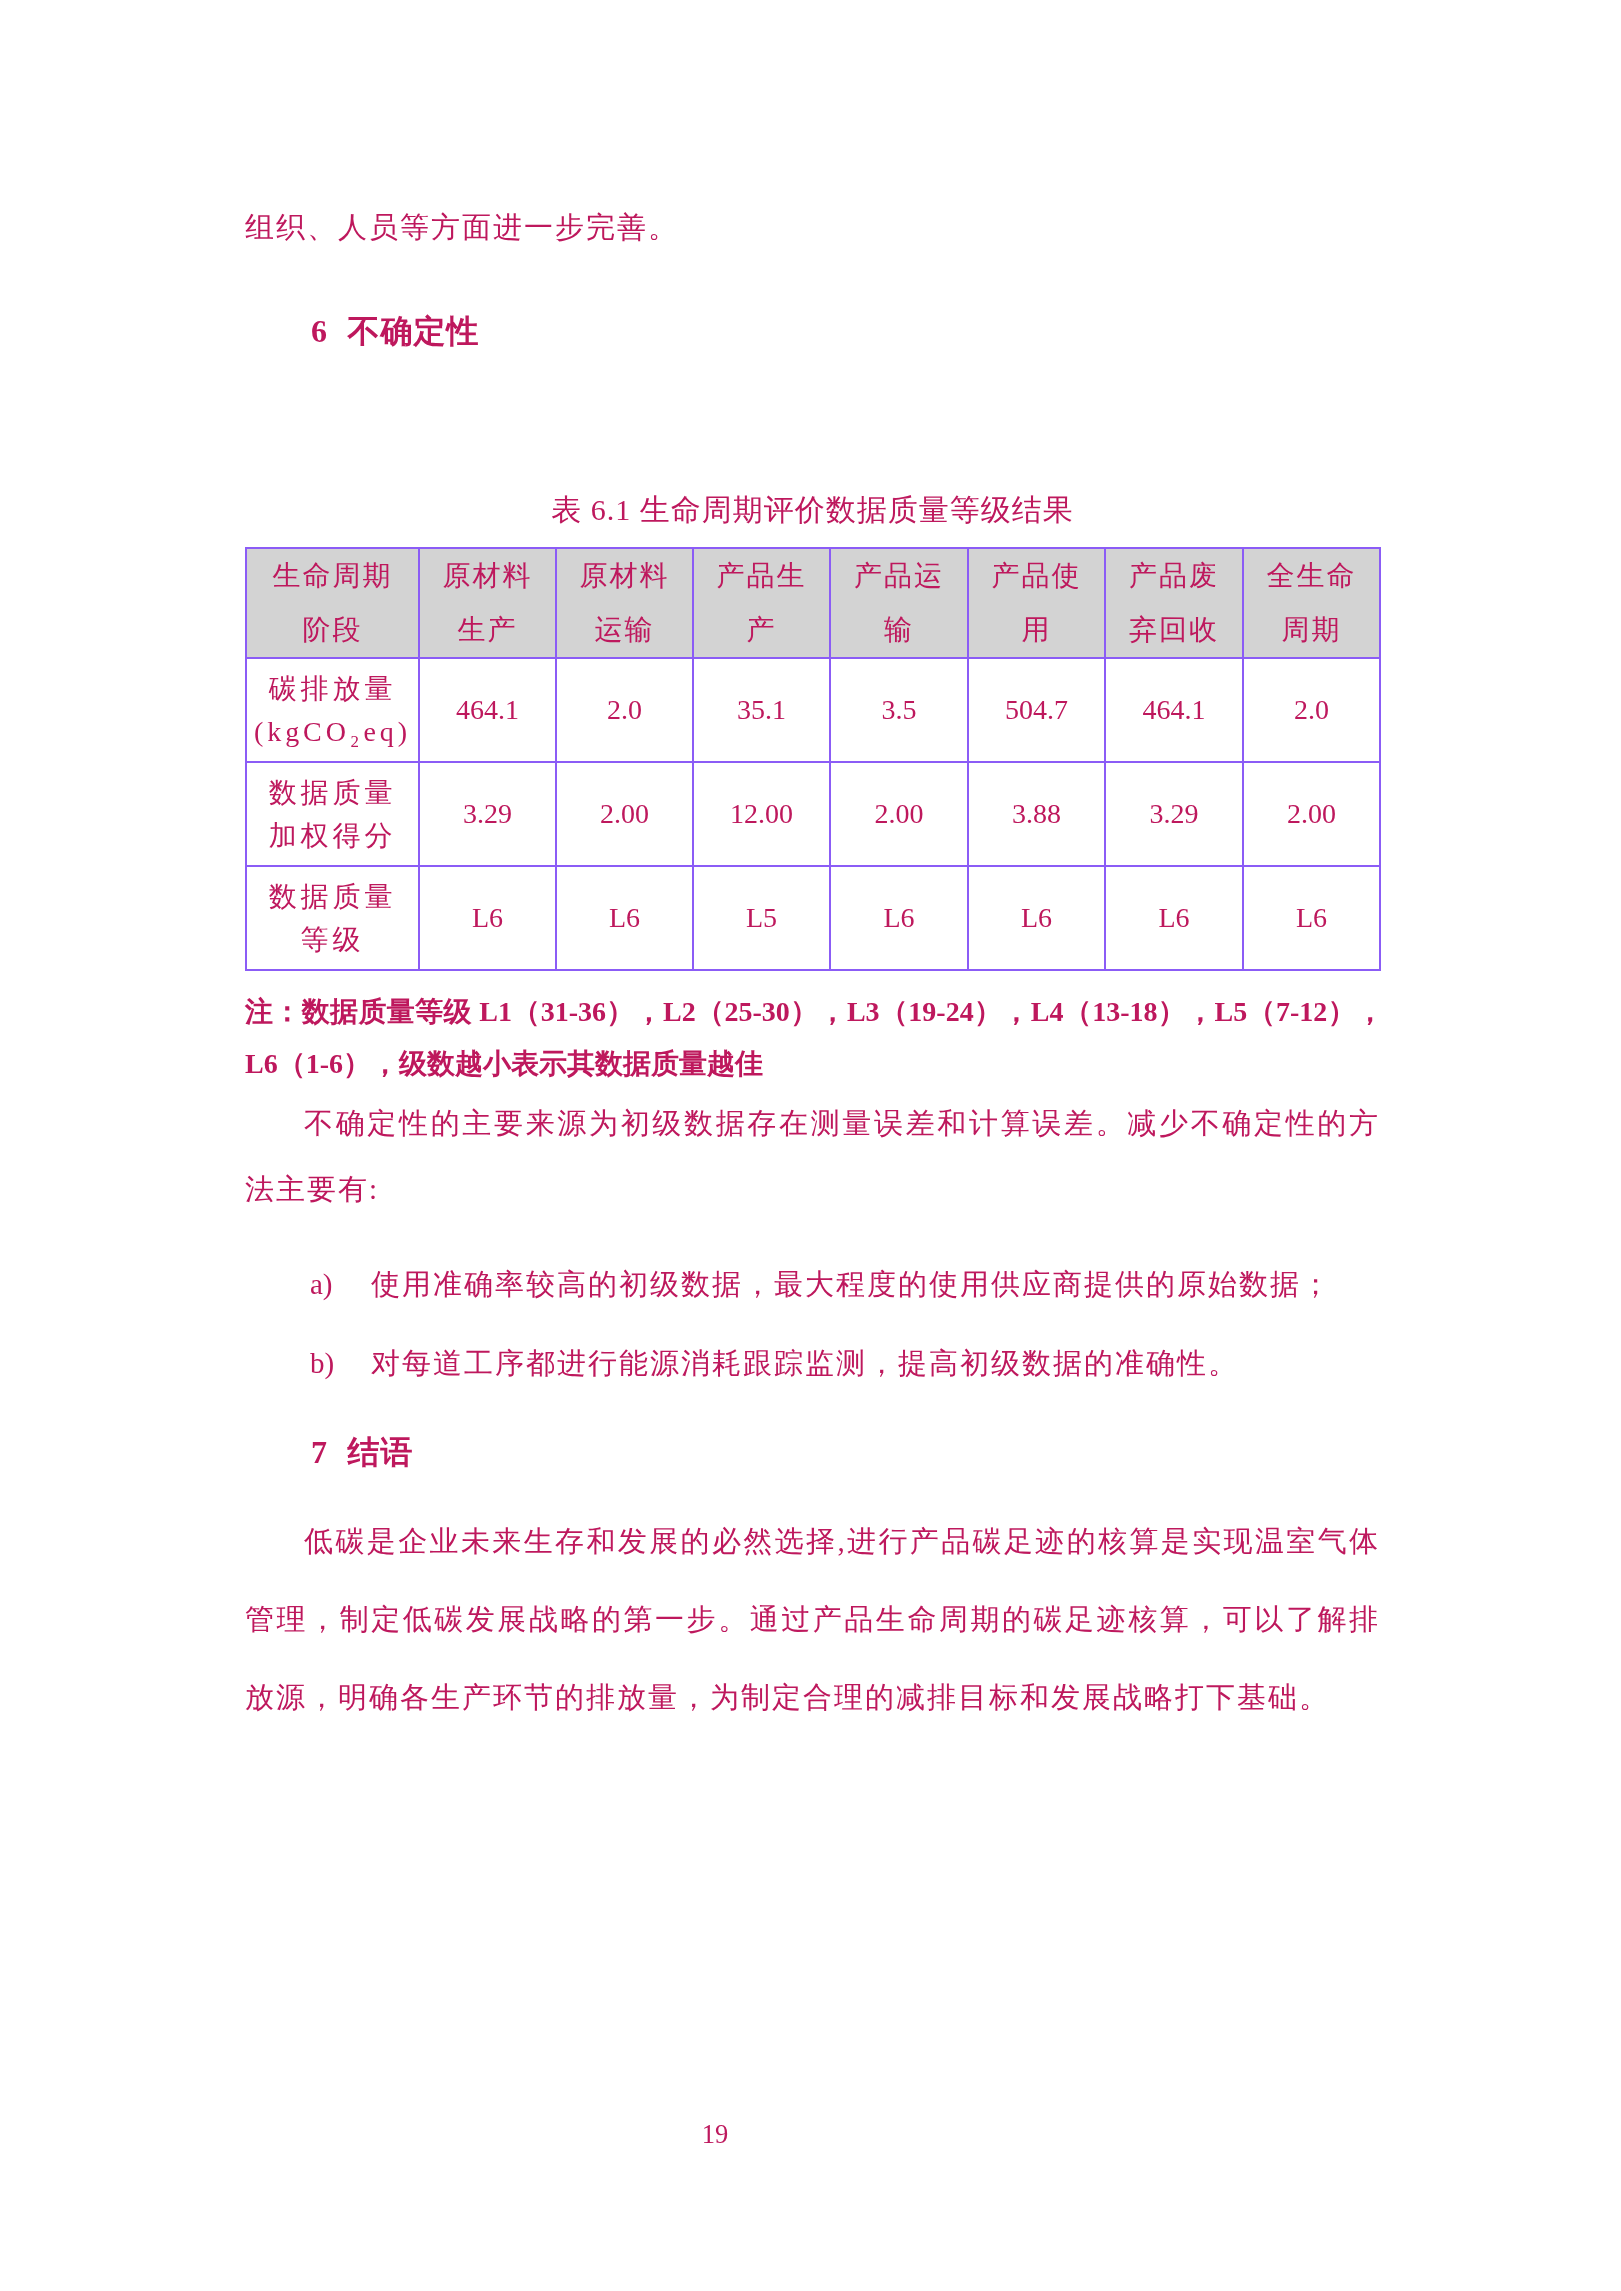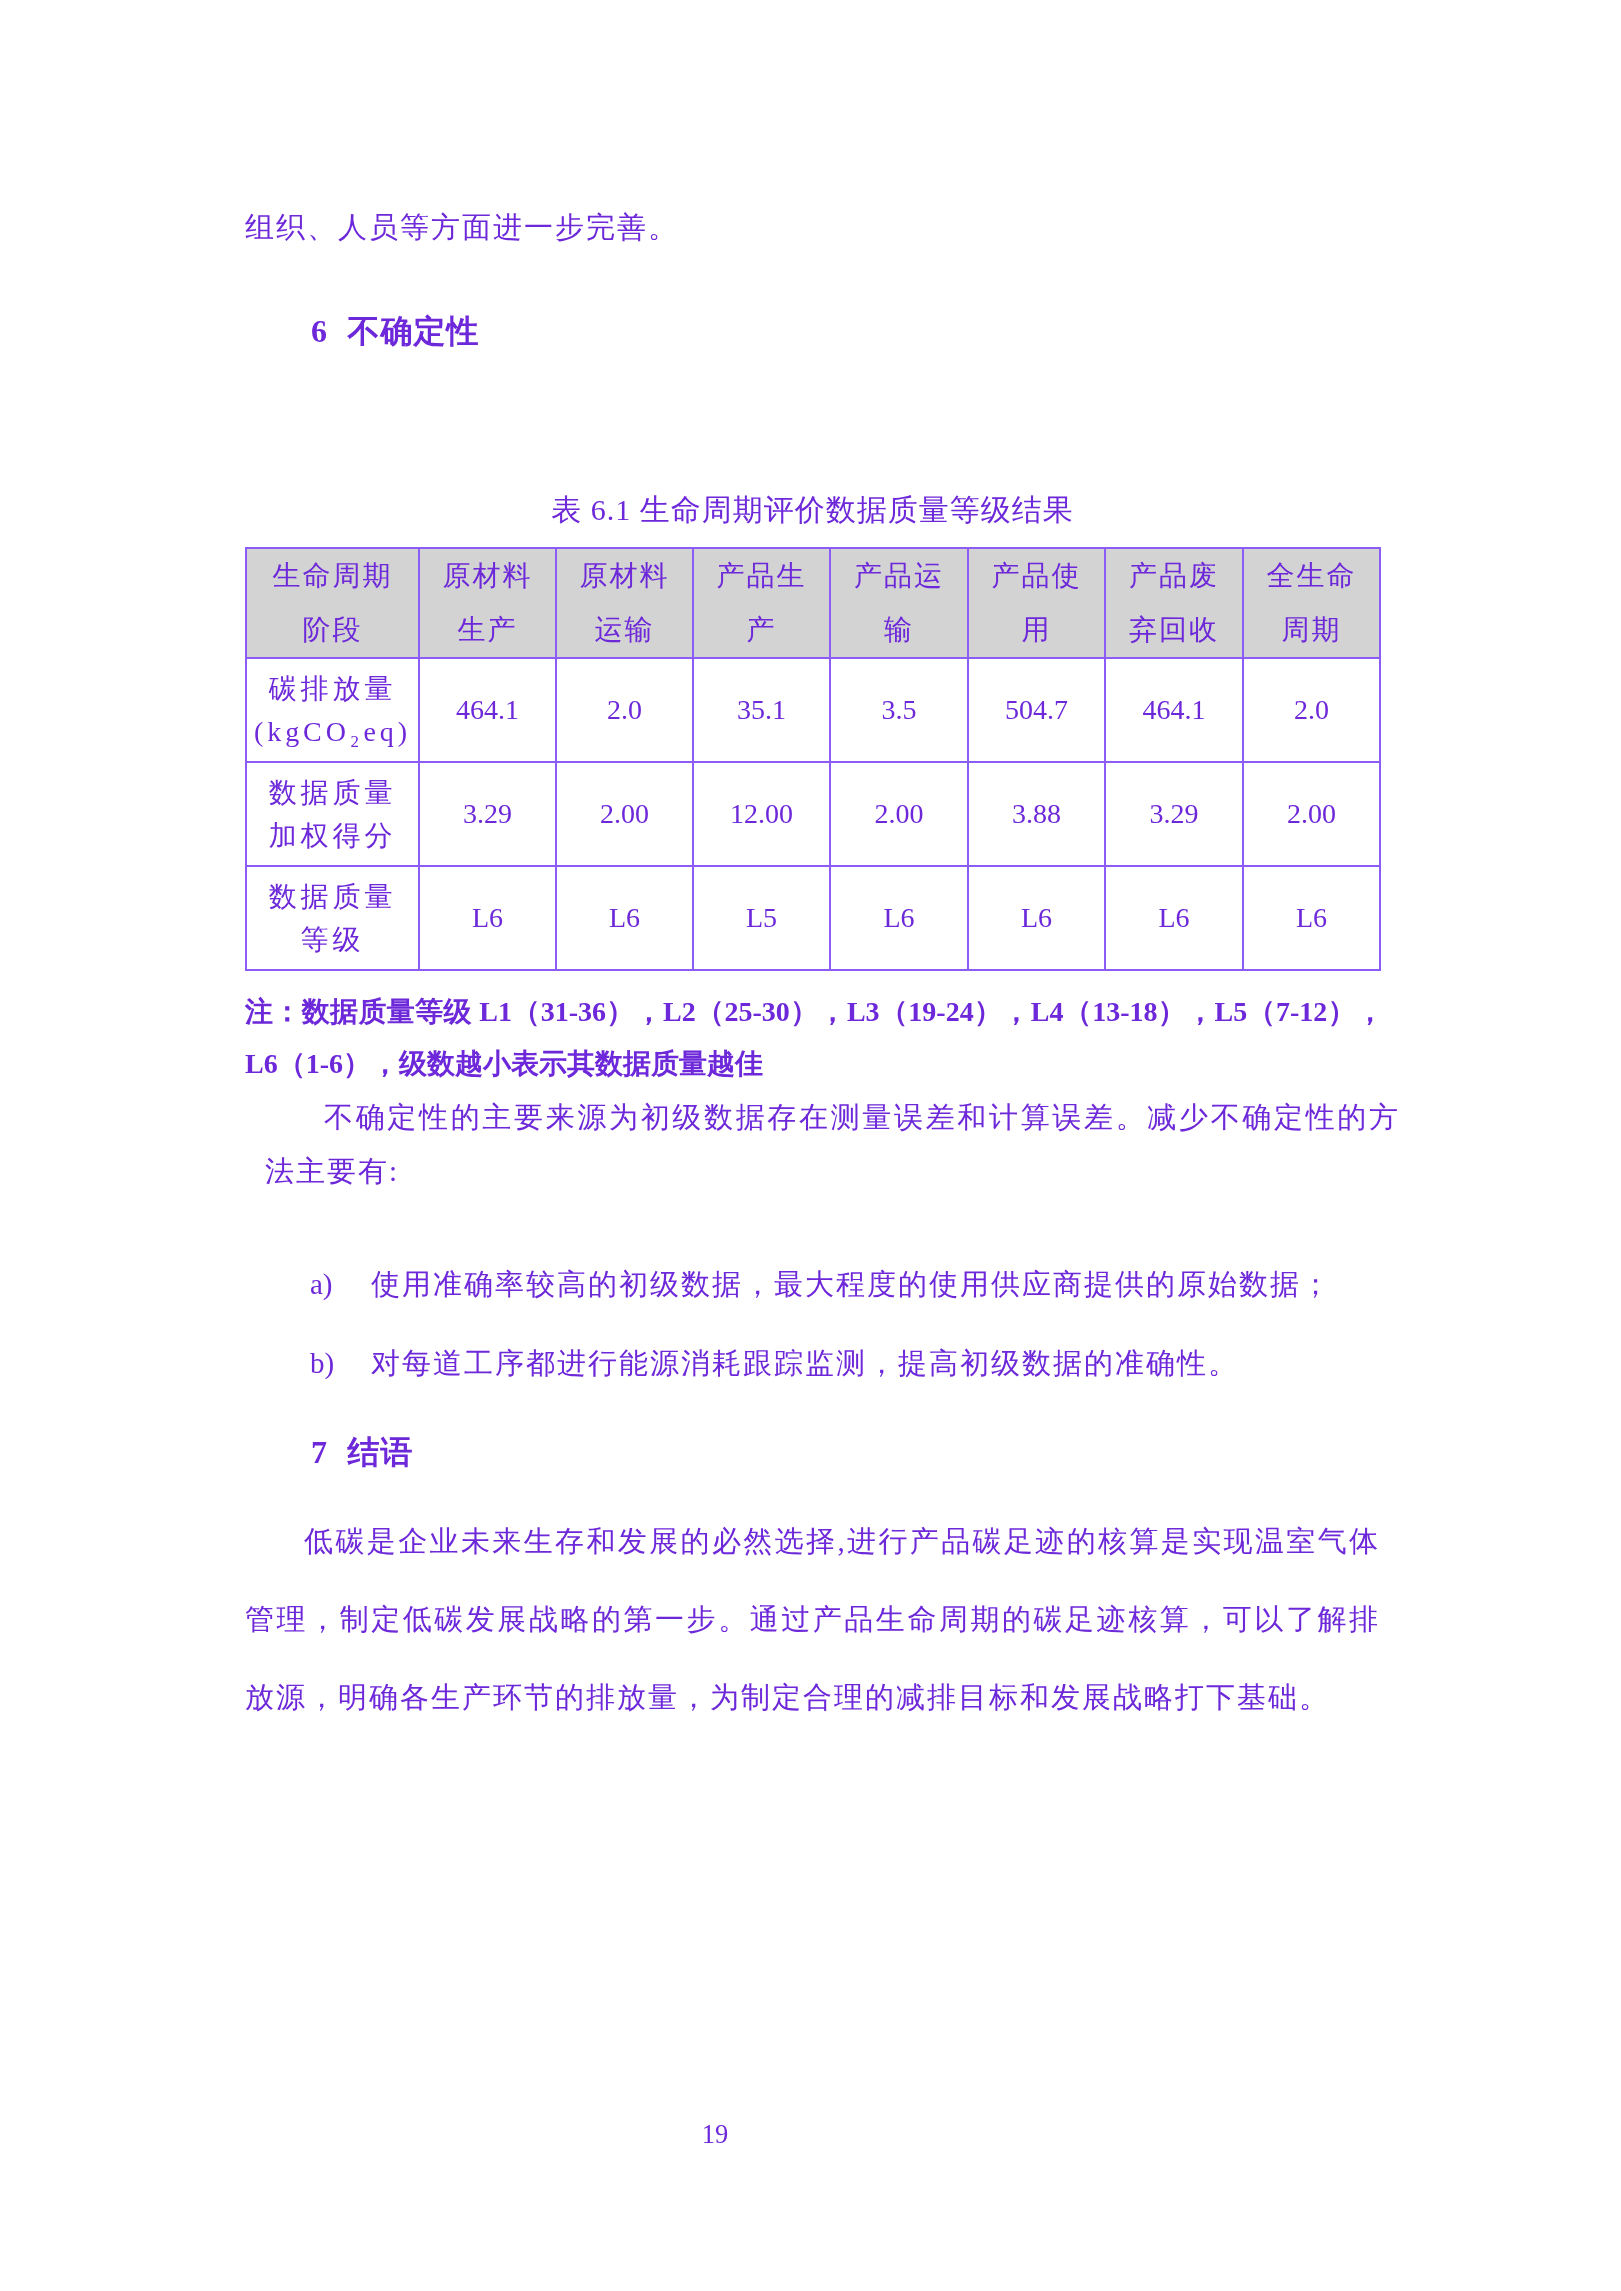--- a/index.html
+++ b/index.html
@@ -1,21 +1,21 @@
 <!DOCTYPE html>
 <html><head>
 <meta charset="utf-8">
 <style>
   html, body { margin: 0; padding: 0; background: #ffffff; }
   .page {
     position: relative;
     width: 1430px;
     height: 2292px;
     background: #ffffff;
-    color: #6d28d9;
+    color: #be185d;
     font-family: "Liberation Serif", "DejaVu Serif", serif;
     overflow: hidden;
   }
   .body-text {
     font-size: 29px;
     letter-spacing: 2px;
     line-height: 39px;
   }
   .intro {
     position: absolute;
@@ -38,21 +38,21 @@
   .heading-7 { top: 1431px; }
   .para {
     position: absolute;
     left: 245px; width: 1135px;
     font-size: 29px;
     letter-spacing: 2px;
     text-align: justify;
     text-indent: 59px;
   }
   .para-basis { top: 420px; line-height: 43px; }
-  .para-sources { top: 1090px; line-height: 54px; margin-left: 20px; }
+  .para-sources { top: 1090px; line-height: 66px; }
   .para-conclusion { top: 1502px; line-height: 78px; }
   .table-caption {
     position: absolute;
     top: 490px; left: 245px; width: 1135px;
     text-align: center;
     font-weight: normal;
     font-size: 30px;
     letter-spacing: 1px;
   }
   table.lca {

